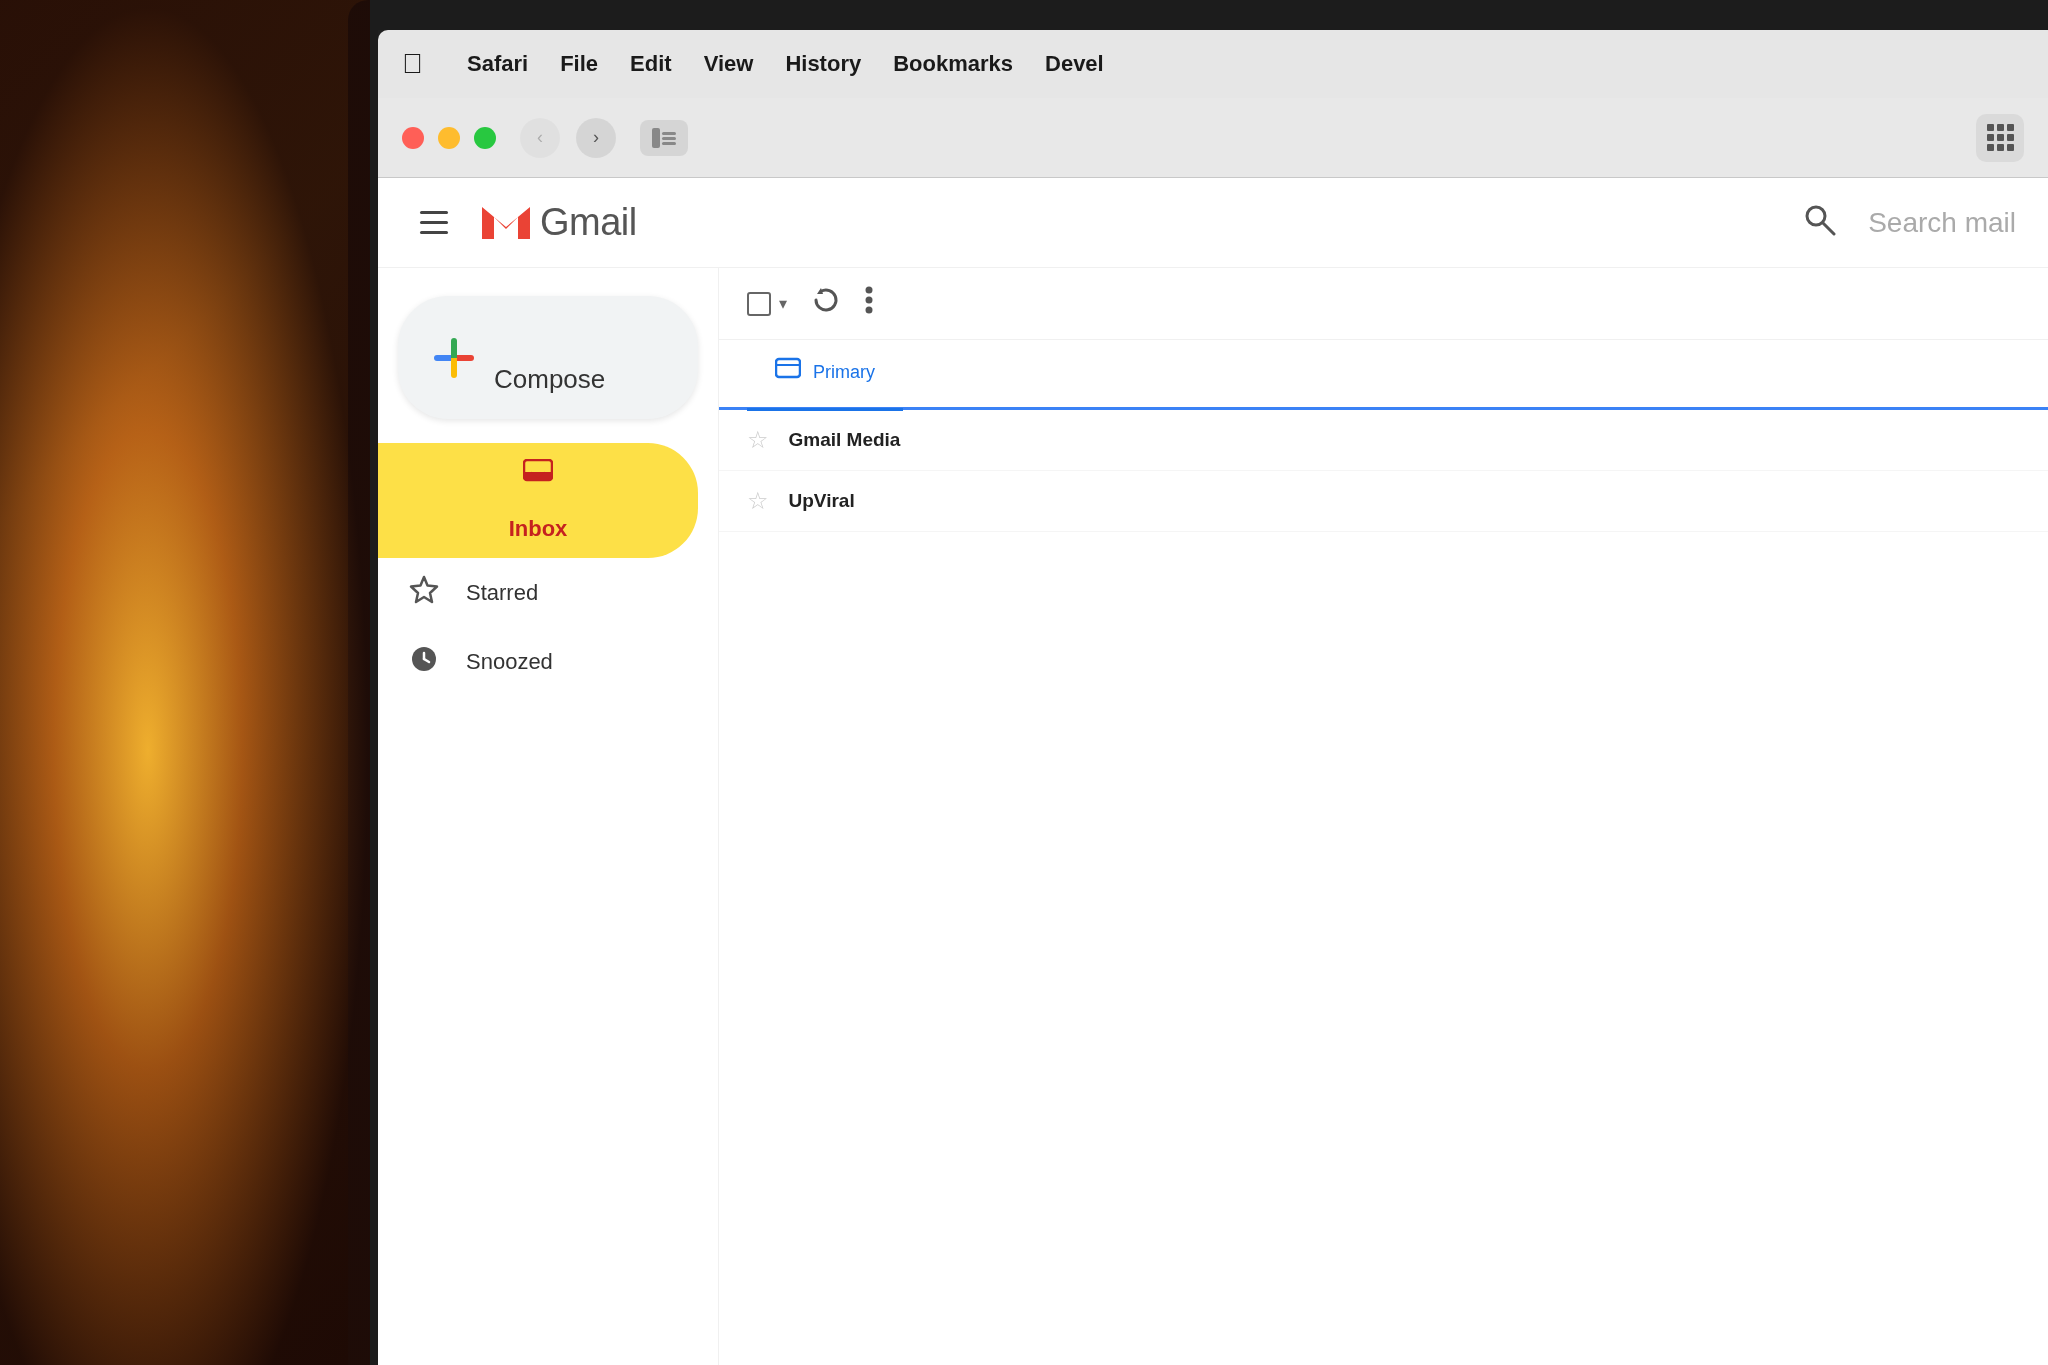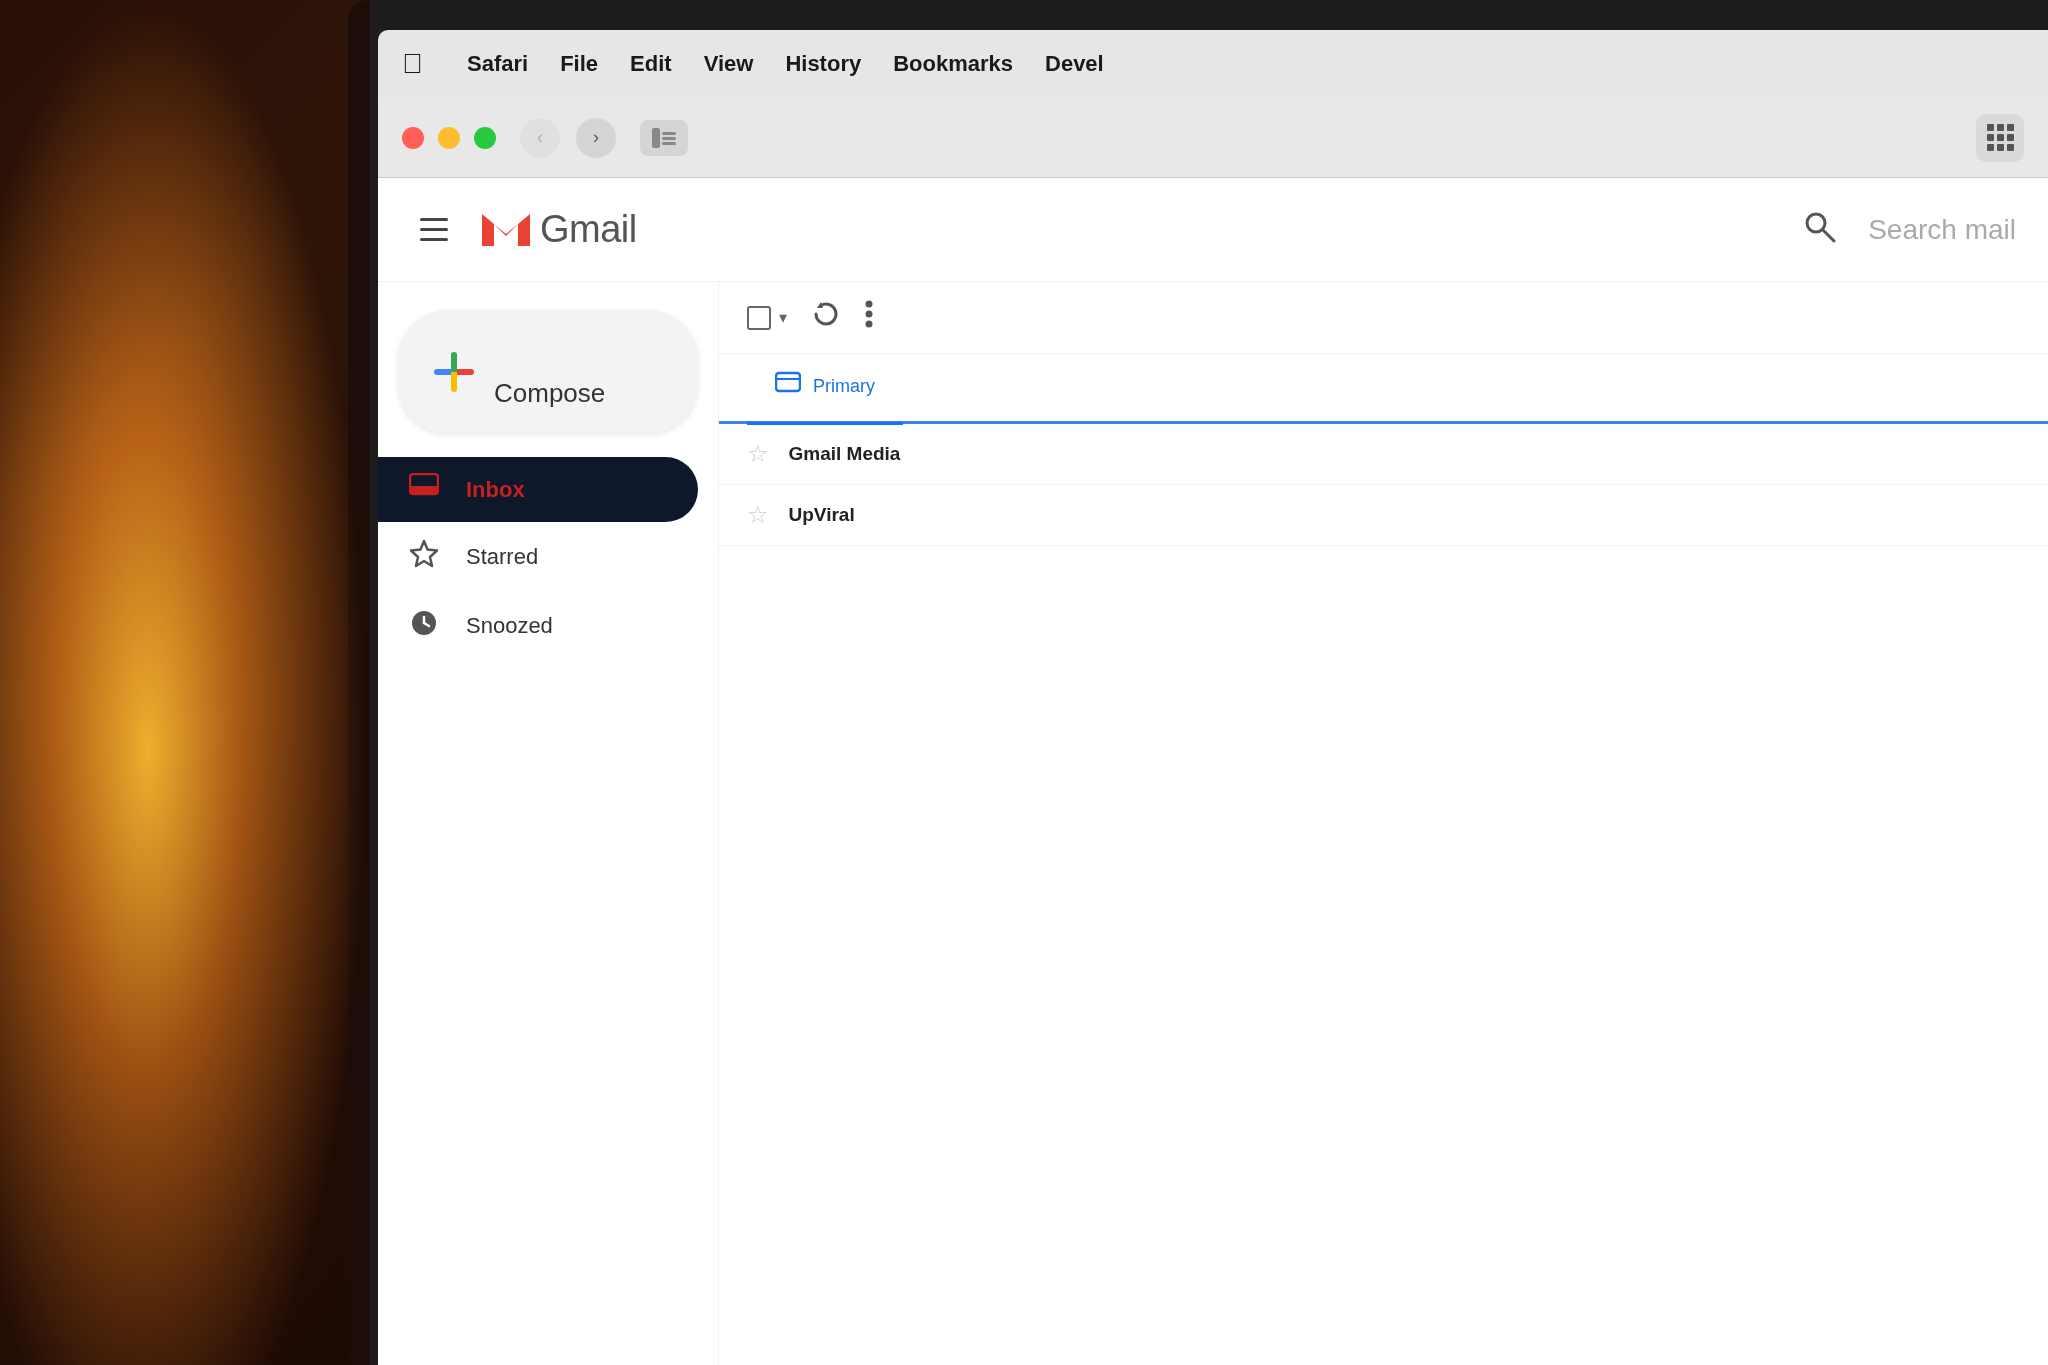--- a/index.html
+++ b/index.html
@@ -194,21 +194,21 @@
       left: 0;
       right: 0;
       bottom: 0;
       background: #ffffff;
       display: flex;
       flex-direction: column;
     }
 
     
     .gmail-header {
-      height: 104px;
+      height: 90px;
       background: #ffffff;
       display: flex;
       align-items: center;
       padding: 0 32px;
       border-bottom: 1px solid #f0f0f0;
       position: relative;
     }
 
     .hamburger-btn {
       width: 52px;
@@ -335,21 +335,22 @@
       display: flex;
       align-items: center;
       gap: 24px;
       padding: 16px 28px;
       cursor: pointer;
       border-radius: 0 50px 50px 0;
       margin-right: 20px;
     }
 
     .sidebar-nav-item.active {
-      background: #0f172a;
+      background: #fde047;
+      flex-direction: column;
     }
 
     .sidebar-nav-item .nav-icon {
       font-size: 28px;
       width: 36px;
       text-align: center;
     }
 
     .nav-label {
       font-size: 22px;

